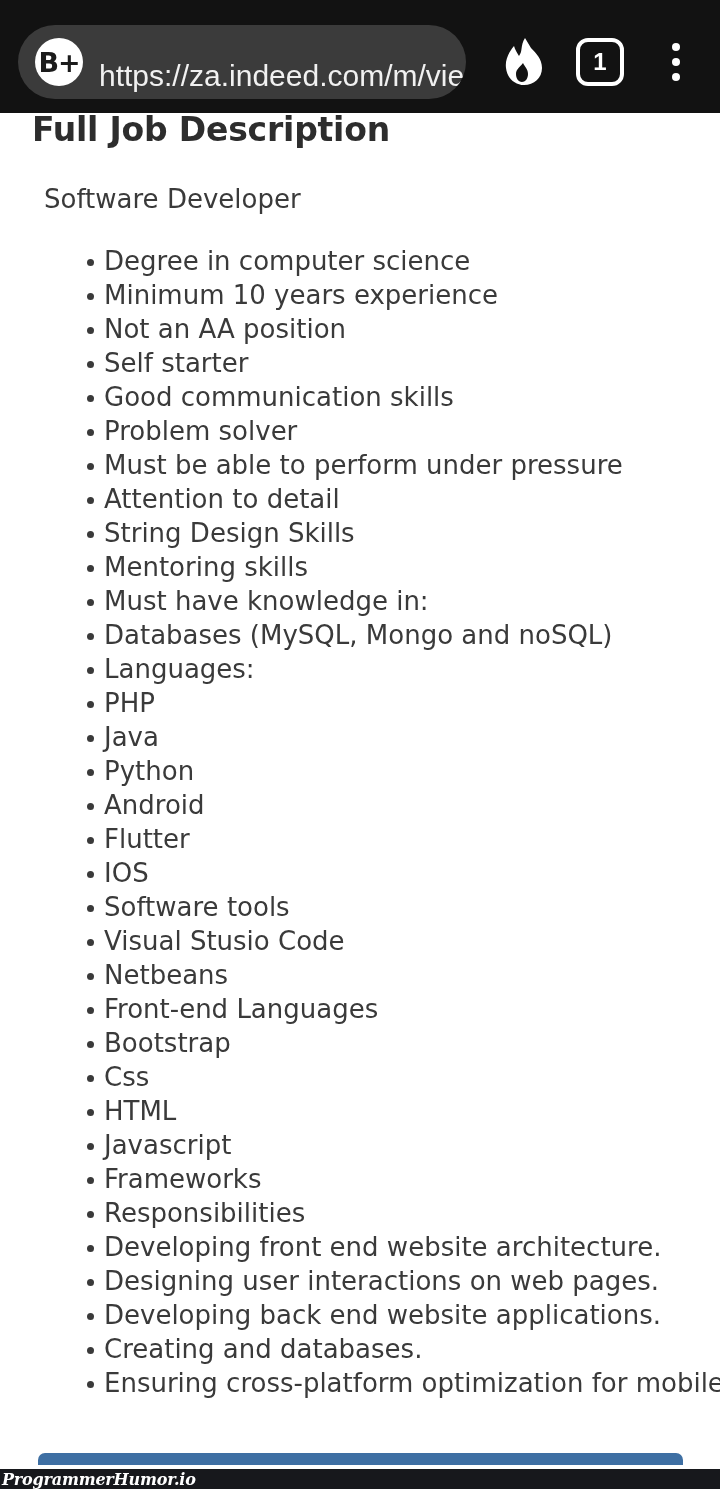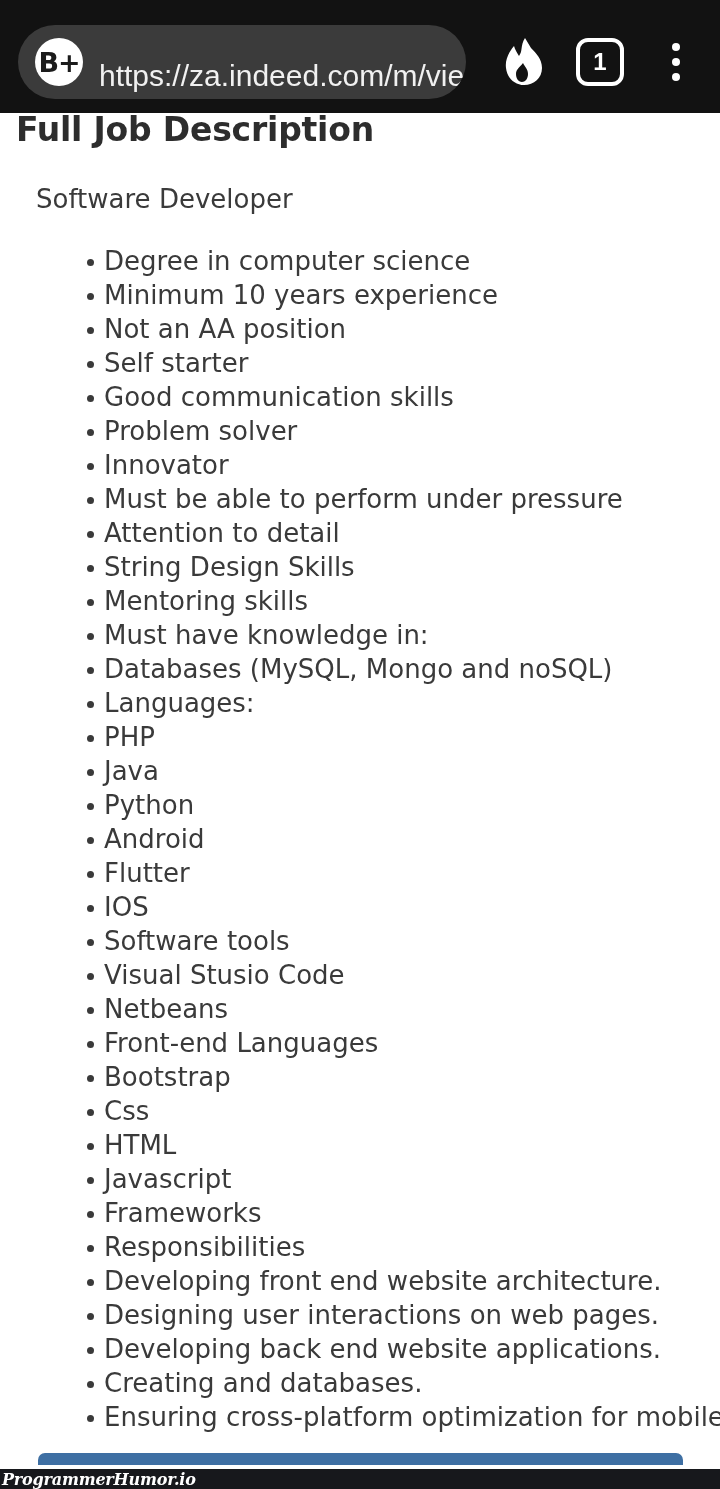--- a/index.html
+++ b/index.html
@@ -107,32 +107,32 @@
     position: absolute;
     top: 0; left: 0;
     width: 720px;
     height: 1489px;
     padding: 0 32px;
     z-index: 5;
   }
 
   .page-title {
     position: absolute;
-    left: 16px;
+    left: 32px;
     top: 110px;
     font-size: 33px;
     font-weight: bold;
     color: #2d2d2d;
     letter-spacing: -0.2px;
     font-family: "DejaVu Sans", "Liberation Sans", sans-serif;
   }
 
   .job-title {
     position: absolute;
-    left: 36px;
+    left: 44px;
     top: 184px;
     font-size: 26px;
     color: #3a3a3a;
     font-weight: normal;
     text-align: right;
   }
 
   .req-list {
     position: absolute;
     left: 24px;
@@ -205,21 +205,20 @@
 
   <div class="job-title">Software Developer</div>
 
   <ul class="req-list">
       <li>Degree in computer science</li>
       <li>Minimum 10 years experience</li>
       <li>Not an AA position</li>
       <li>Self starter</li>
       <li>Good communication skills</li>
       <li>Problem solver</li>
-      <li>Innovator</li>
       <li>Must be able to perform under pressure</li>
       <li>Attention to detail</li>
       <li>String Design Skills</li>
       <li>Mentoring skills</li>
       <li>Must have knowledge in:</li>
       <li>Databases (MySQL, Mongo and noSQL)</li>
       <li>Languages:</li>
       <li>PHP</li>
       <li>Java</li>
       <li>Python</li>

